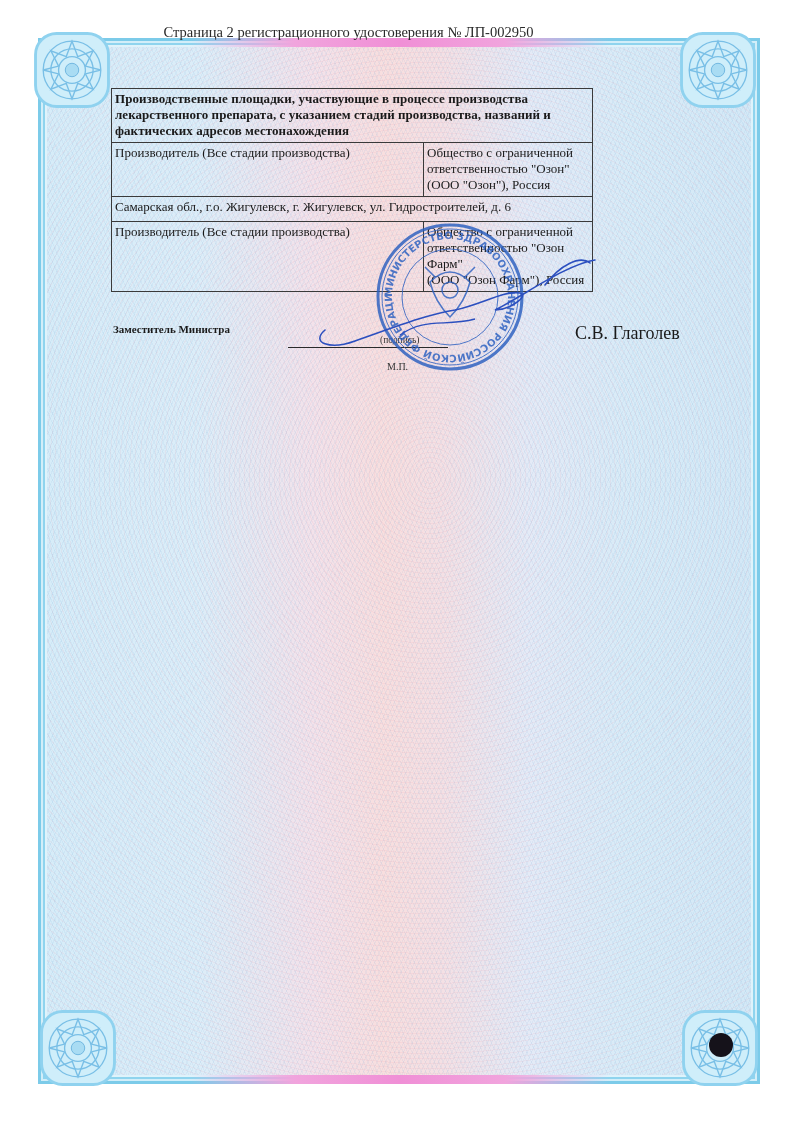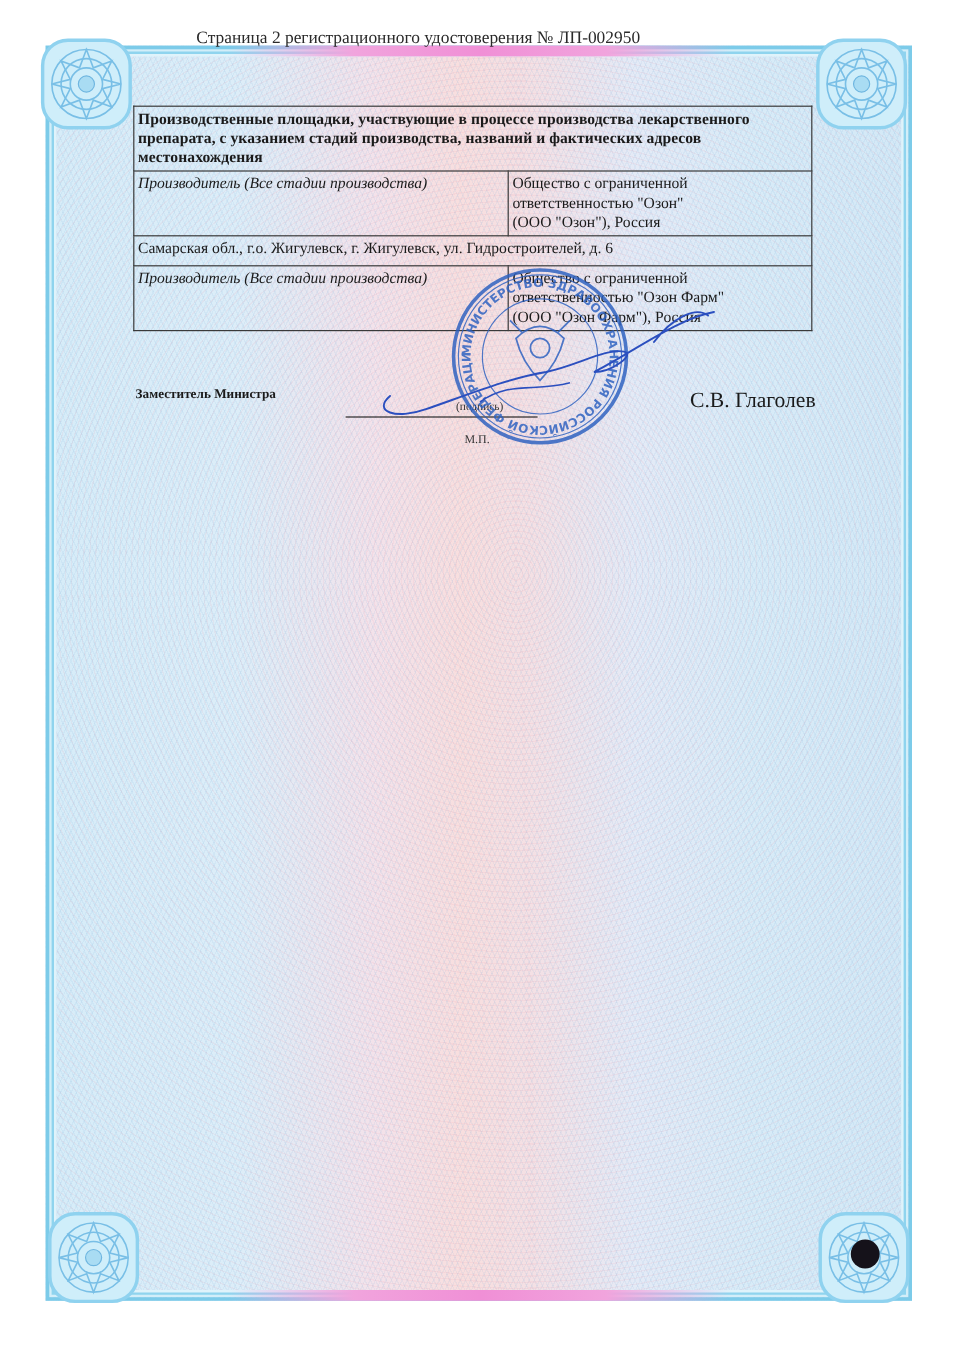--- a/index.html
+++ b/index.html
@@ -57,31 +57,31 @@
   }
 
   
   .page-header {
     position: absolute; left: 0; top: 24px; width: 697px; text-align: center;
     font-size: 14.5px; color: #2a2a2a;
   }
 
   
   .sites-table {
-    position: absolute; left: 111px; top: 88px; width: 566px;
+    position: absolute; left: 111px; top: 88px; width: 482px;
     border-collapse: collapse;
     font-size: 13px; line-height: 16px;
   }
   .sites-table td {
     border: 1.3px solid #3a3a3a;
     padding: 2px 3px 3px 3px;
     vertical-align: top;
   }
   .sites-table .hdr { font-weight: bold; height: 47px; letter-spacing: 0.05px; }
-  .sites-table .role { font-style: italic; width: 305px; height: 46px; }
+  .sites-table .role { width: 305px; height: 46px; }
   .sites-table .org { height: 46px; }
   .sites-table .addr { height: 19px; margin-top: 32px; }
 
   
   .sign-title {
     position: absolute; left: 113px; top: 323px; font-size: 11px; font-weight: bold;
   }
   .sign-name {
     position: absolute; left: 575px; top: 323px; font-size: 18px; font-weight: normal;
   }

